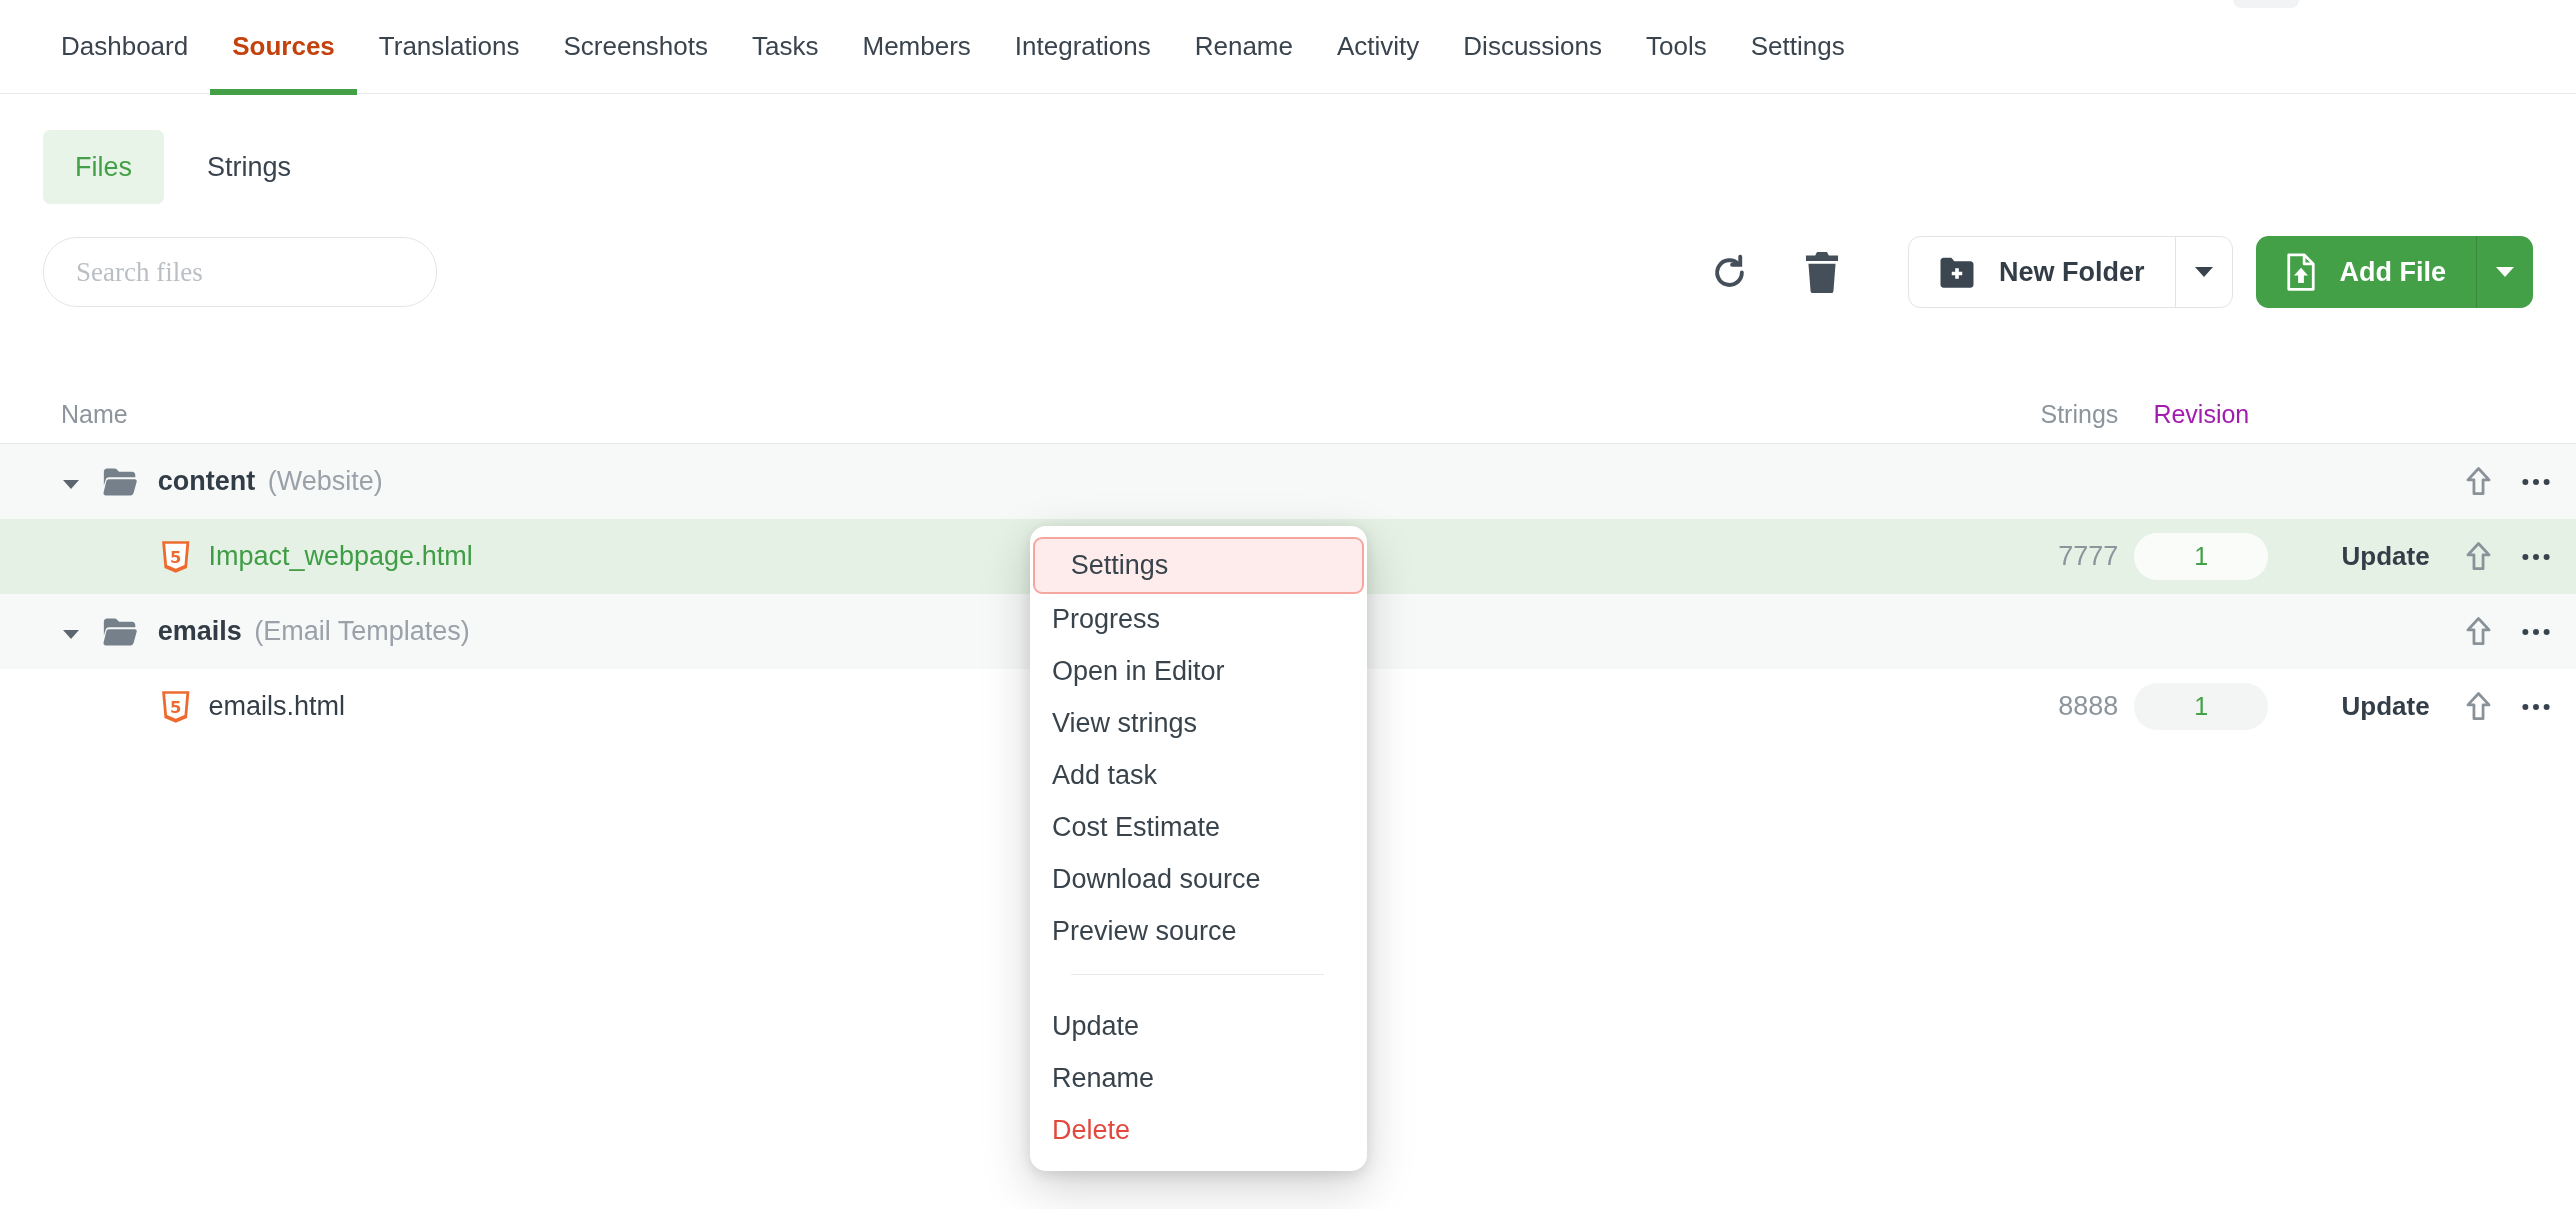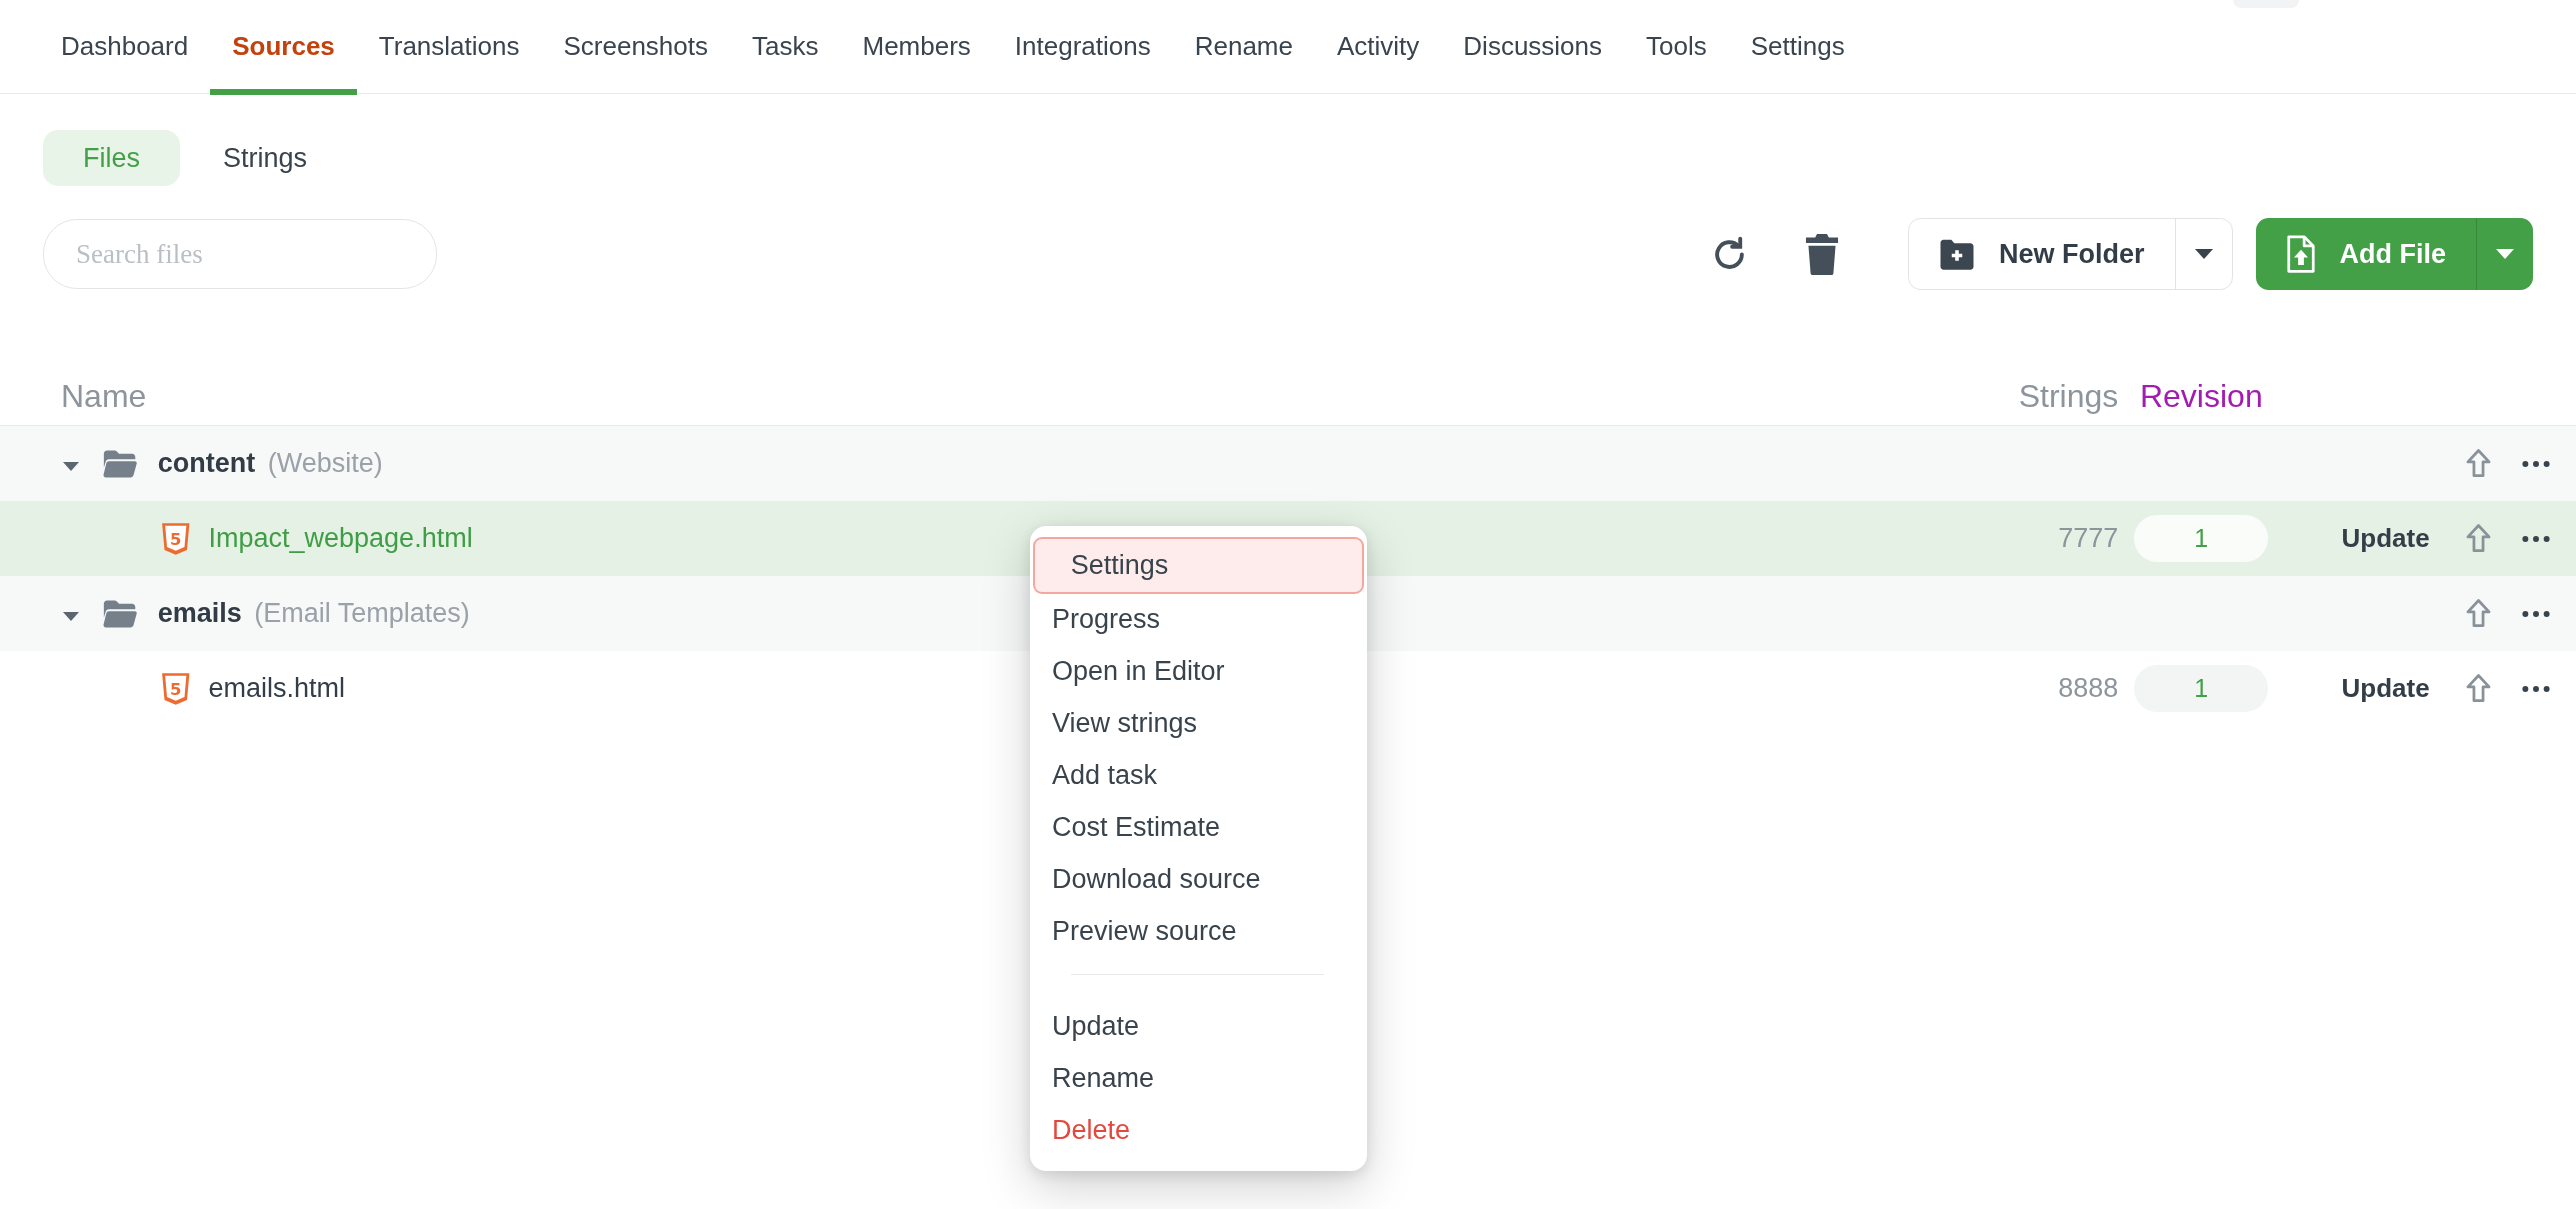--- a/index.html
+++ b/index.html
@@ -27,21 +27,21 @@
   .nav-item.active{font-weight:bold;color:#c2410c;}
   .nav-item.active::after{content:"";position:absolute;left:-22.4px;right:-22.4px;bottom:-1.8px;
             height:6.3px;background:var(--green);}
 
   
   .top-remnant{position:absolute;left:2233px;top:0;width:66px;height:8px;background:#f2f3f4;
             border-radius:0 0 9px 9px;}
 
   
   .subtabs{display:flex;align-items:center;margin:36px 0 0 43px;gap:43px;}
-  .pill-tab{height:56px;display:flex;align-items:center;padding:0 40px;border-radius:15px;
+  .pill-tab{height:74px;display:flex;align-items:center;padding:0 32px;border-radius:7px;
             font-size:27px;cursor:pointer;}
   .pill-tab.active{background:var(--green-bg);color:var(--green);}
   .plain-tab{font-size:27px;color:#39434d;cursor:pointer;}
 
   
   .toolbar{display:flex;align-items:center;margin:32px 43px 0 43px;}
   .search-box{width:394px;height:70px;border:1.8px solid #e2e5e8;border-radius:34px;
             font-size:27px;color:#3a444e;padding:0 32px;outline:none;background:#fff;
             font-family:Liberation Serif, serif;}
   .search-box::placeholder{color:#b9bfc5;}
@@ -61,21 +61,21 @@
             background:transparent;cursor:pointer;}
   .split-btn.outline .split-caret{border-left:1.8px solid #e1e4e7;}
   .split-btn.primary .split-caret{border-left:1.8px solid rgba(0,0,0,0.15);}
   .caret-down{width:0;height:0;border-left:9px solid transparent;border-right:9px solid transparent;
             border-top:10.7px solid #39434d;}
   .caret-down.white{border-top-color:#fff;}
 
   
   .file-table{margin-top:78px;}
   .thead{display:flex;align-items:center;height:58px;border-bottom:1.8px solid var(--border);
-            font-size:32px;color:#8d949b;}
+            font-size:25px;color:#8d949b;}
   .trow{display:flex;align-items:center;height:75px;font-size:27px;}
   .trow.folder{background:var(--row-gray);}
   .trow.selected{background:var(--row-green);}
   .col-name{flex:1;display:flex;align-items:center;padding-left:43px;min-width:0;}
   .thead .col-name{padding-left:61px;}
   .col-strings{width:152px;text-align:right;color:#8d959c;}
   .col-rev{width:148px;margin-left:9px;display:flex;justify-content:center;}
   .thead .col-rev{color:#a21caf;}
   .col-update{width:174px;text-align:right;padding-right:19.7px;}
   .col-upload,.col-dots{width:58px;display:flex;justify-content:center;}

